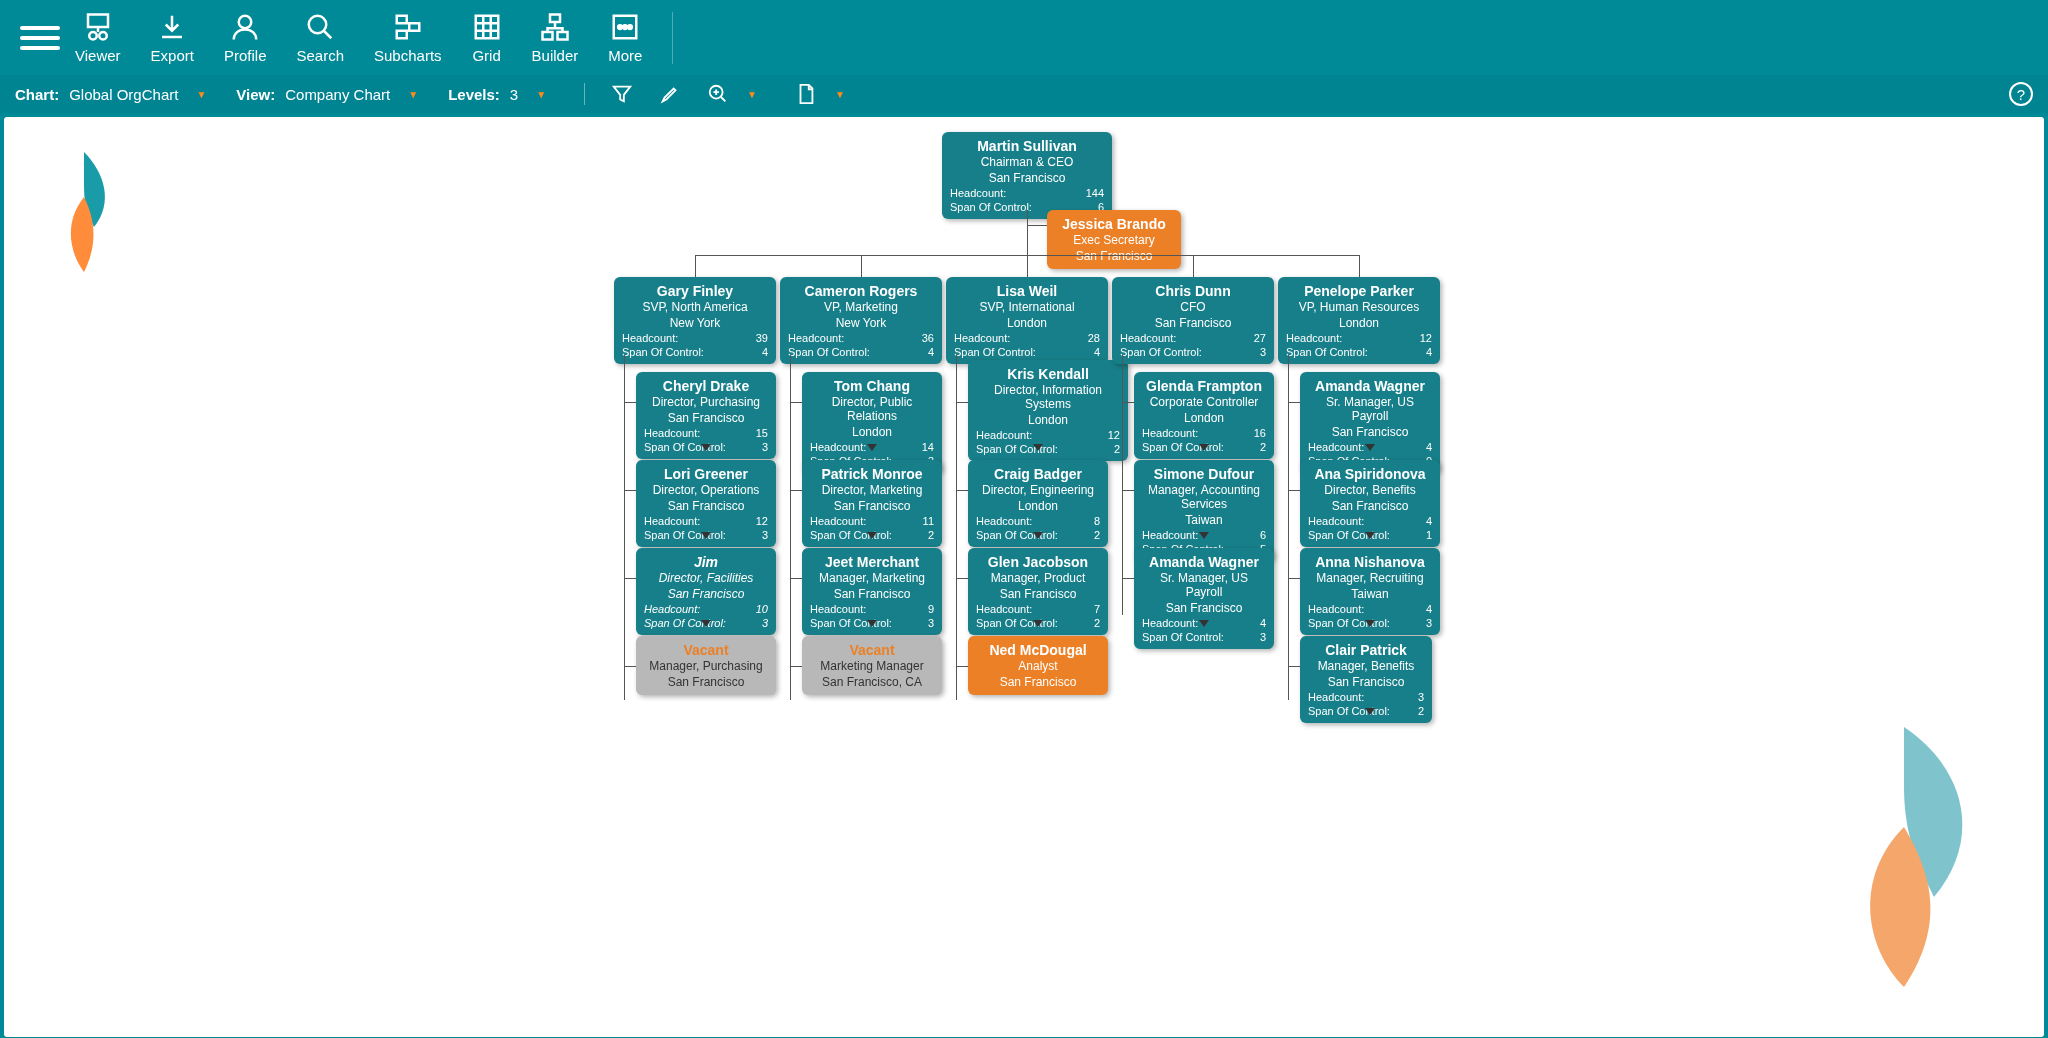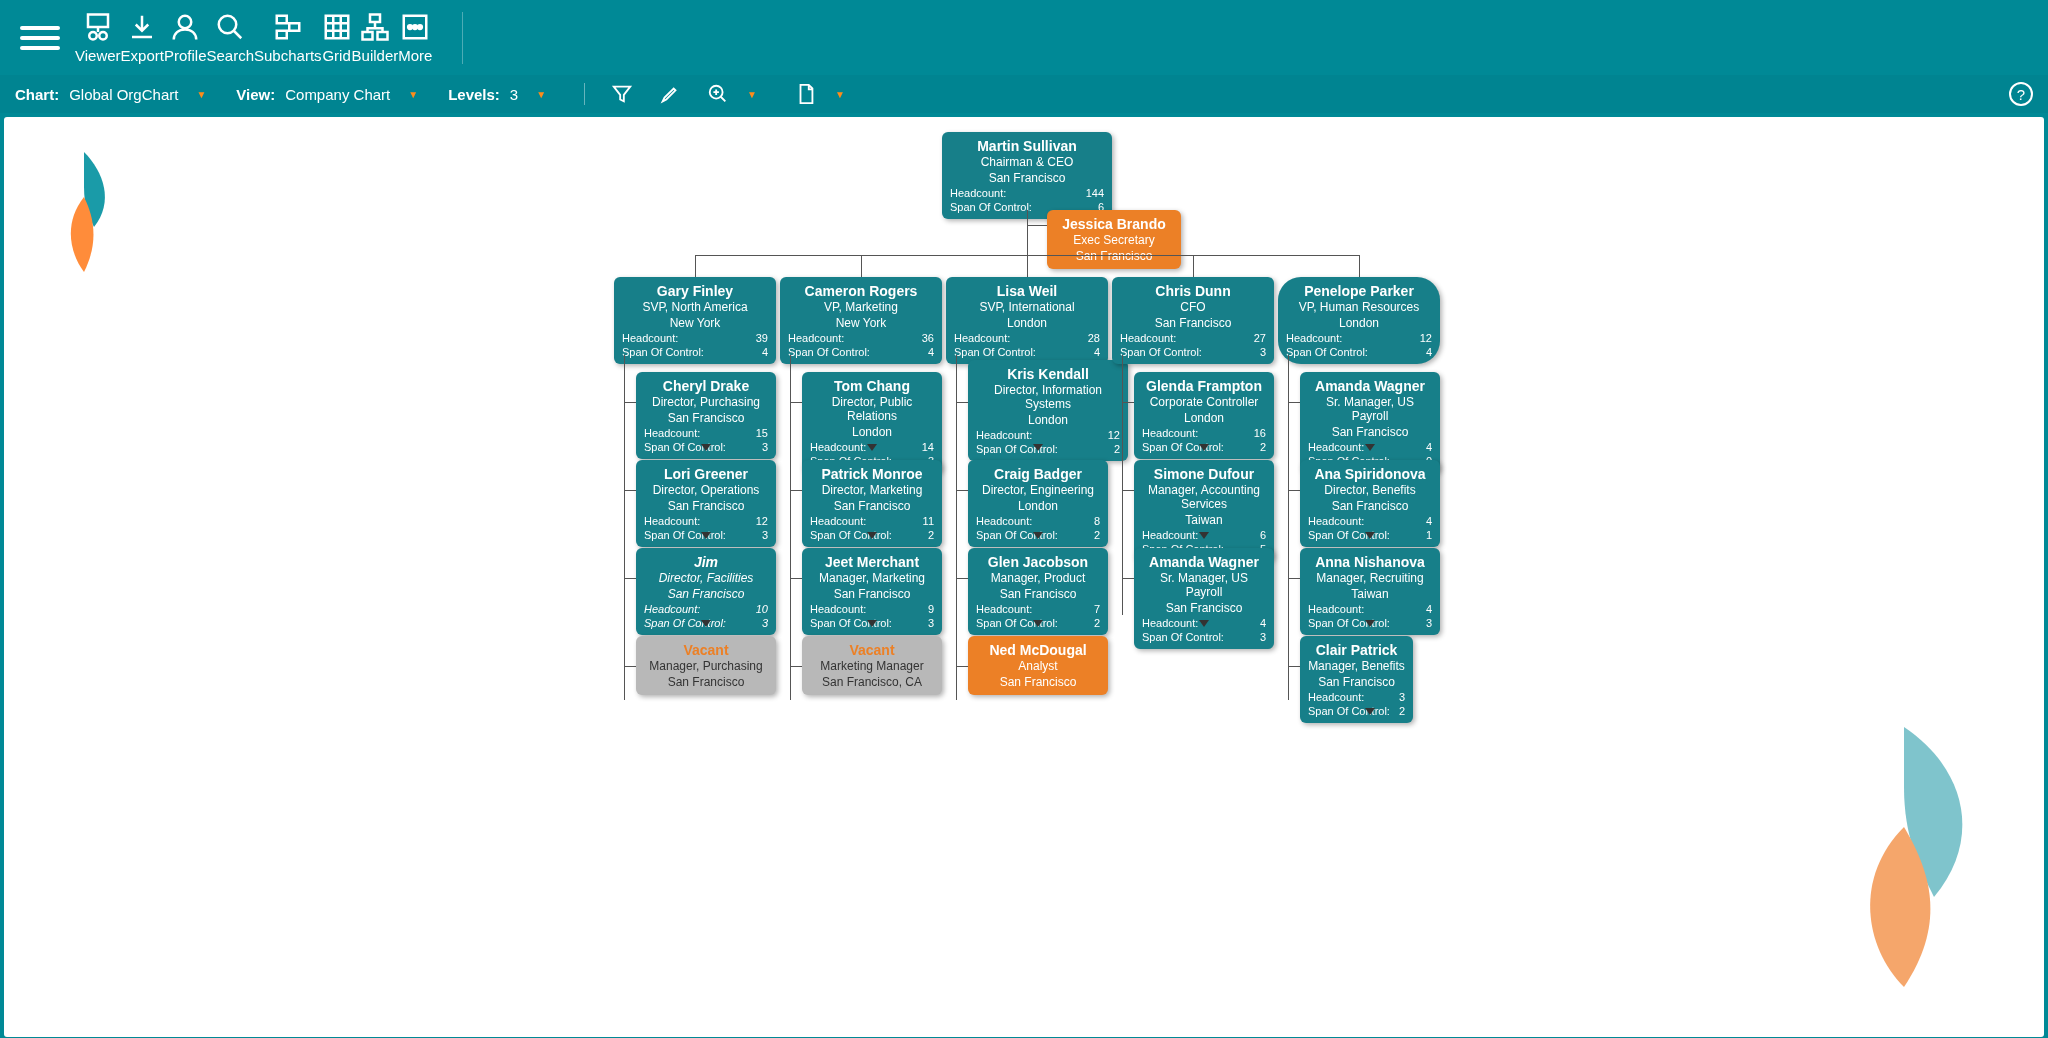--- a/index.html
+++ b/index.html
@@ -1,20 +1,20 @@
 <!DOCTYPE html>
 <html><head>
 <meta charset="utf-8">
 <style>
 *{margin:0;padding:0;box-sizing:border-box;font-family:Arial,sans-serif}
 body{background:#008996;width:2048px;height:1038px;overflow:hidden}
 .topbar{background:#008996;height:75px;display:flex;align-items:center;padding:0 20px;color:#fff}
 .menu-icon{width:40px;height:40px;margin-right:15px;cursor:pointer;display:flex;flex-direction:column;justify-content:center;gap:6px}
 .menu-icon span{height:4px;background:#fff;border-radius:2px}
-.tool-group{display:flex;border-right:1px solid rgba(255,255,255,0.3);padding-right:30px}
+.tool-group{display:flex;gap:30px;border-right:1px solid rgba(255,255,255,0.3);padding-right:30px}
 .tool{display:flex;flex-direction:column;align-items:center;gap:5px;cursor:pointer;font-size:15px}
 .tool-icon{width:30px;height:30px;display:flex;align-items:center;justify-content:center}
 .tool-icon svg{stroke:#fff;fill:none;stroke-width:2}
 .brand{margin-left:auto;display:flex;align-items:center;gap:12px}
 .brand-text{text-align:right;line-height:1.3}
 .brand-title{font-weight:bold;font-size:18px}
 .brand-sub{font-size:15px}
 .avatar{width:36px;height:36px;border-radius:50%;background:#fff;color:#008996;display:flex;align-items:center;justify-content:center;font-weight:bold;font-size:20px}
 .brand-icon{width:40px;height:40px}
 .subbar{background:#008491;height:38px;display:flex;align-items:center;padding:0 15px;color:#fff;font-size:15px;gap:10px}
@@ -449,21 +449,21 @@
         <div class="stats">
           <span>Headcount:</span>
           <span>4</span>
         </div>
         <div class="stats">
           <span>Span Of Control:</span>
           <span>3</span>
         </div>
       </div>
       <div class="arrow-down" style="left: 585px; top: 488px;"></div>
-      <div class="node" style="left: 664px; top: 145px; width: 162px; border-radius: 23px;">
+      <div class="node" style="left: 664px; top: 145px; width: 162px;">
         <div class="nm">Penelope Parker</div>
         <div class="tt">VP, Human Resources</div>
         <div class="loc">London</div>
         <div class="stats">
           <span>Headcount:</span>
           <span>12</span>
         </div>
         <div class="stats">
           <span>Span Of Control:</span>
           <span>4</span>
@@ -509,21 +509,21 @@
           <span>Headcount:</span>
           <span>4</span>
         </div>
         <div class="stats">
           <span>Span Of Control:</span>
           <span>3</span>
         </div>
       </div>
       <div class="arrow-down" style="left: 751px; top: 488px;"></div>
       <div class="line" style="left: 674px; top: 534px; width: 15px; height: 1px;"></div>
-      <div class="node" style="left: 686px; top: 504px; width: 113px;">
+      <div class="node" style="left: 686px; top: 504px; width: 132px;">
         <div class="nm">Clair Patrick</div>
         <div class="tt">Manager, Benefits</div>
         <div class="loc">San Francisco</div>
         <div class="stats">
           <span>Headcount:</span>
           <span>3</span>
         </div>
         <div class="stats">
           <span>Span Of Control:</span>
           <span>2</span>

